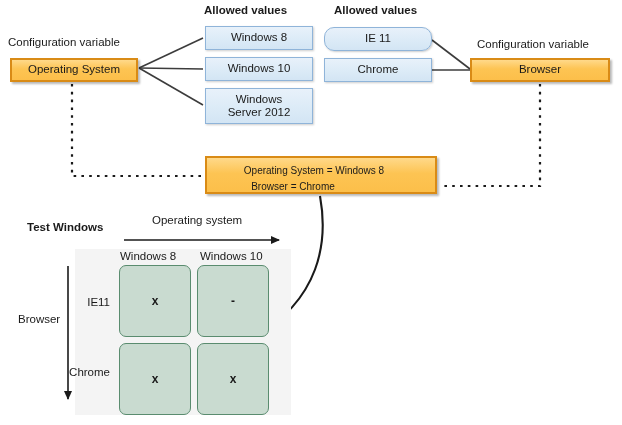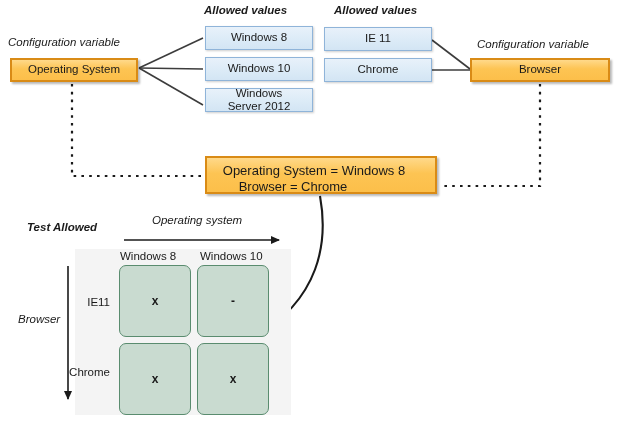--- a/index.html
+++ b/index.html
@@ -25,21 +25,20 @@
     width: 622px;
     height: 425px;
     pointer-events: none;
   }
   .lbl {
     position: absolute;
     font-size: 11.5px;
     color: #1a1a1a;
     white-space: nowrap;
     line-height: 1.15;
-    font-style: italic;
   }
   .lbl.bold {
     font-weight: bold;
   }
   .box {
     position: absolute;
     box-sizing: border-box;
     display: flex;
     align-items: center;
     justify-content: center;
@@ -60,21 +59,21 @@
     border: 2px solid #d98b16;
     box-shadow: 2px 2px 2px rgba(0,0,0,0.28);
   }
   .box.orange.cfg {
     display: block;
     padding: 5px 0 0 0;
   }
   .cfg-line {
     display: block;
     text-align: center;
-    font-size: 13px;
+    font-size: 10px;
     line-height: 16px;
     color: #1a1a1a;
   }
   .cfg-line.l1 { padding-right: 14px; }
   .cfg-line.l2 { padding-right: 56px; }
 
   
   .matrix-panel {
     position: absolute;
     background: #f4f4f4;
@@ -145,41 +144,41 @@
   <div class="lbl" style="left:8px; top:36px;">Configuration variable</div>
 
   <div class="box orange" style="left:10px; top:58px; width:128px; height:24px;">Operating System</div>
 
   <div class="lbl bold" style="left:204px; top:4px;">Allowed values</div>
 
   <div class="box blue" style="left:205px; top:26px; width:108px; height:24px;">Windows 8</div>
 
   <div class="box blue" style="left:205px; top:57px; width:108px; height:24px;">Windows 10</div>
 
-  <div class="box blue" style="left:205px; top:88px; width:108px; height:24px;">
+  <div class="box blue" style="left:205px; top:88px; width:108px; height:36px;">
     <span style="display:block; max-width:80px;">Windows Server 2012</span>
   </div>
 
   <div class="lbl bold" style="left:334px; top:4px;">Allowed values</div>
 
-  <div class="box blue" style="left:324px; top:27px; width:108px; height:24px;">IE 11</div>
+  <div class="box blue" style="left:324px; top:27px; width:108px; height:24px;border-radius:10px;">IE 11</div>
 
   <div class="box blue" style="left:324px; top:58px; width:108px; height:24px;">Chrome</div>
 
   <div class="lbl" style="left:477px; top:38px;">Configuration variable</div>
 
   <div class="box orange" style="left:470px; top:58px; width:140px; height:24px;">Browser</div>
 
 
   <div class="box orange cfg" style="left:205px; top:156px; width:232px; height:38px;">
     <span class="cfg-line l1">Operating System = Windows 8</span>
     <span class="cfg-line l2">Browser = Chrome</span>
   </div>
 
-  <div class="lbl bold" style="left:27px; top:221px;">Test Allowed</div>
+  <div class="lbl bold" style="left:27px; top:221px;">Test Windows</div>
 
   <div class="lbl" style="left:152px; top:214px;">Operating system</div>
 
   <div class="lbl" style="left:18px; top:313px;">Browser</div>
 
   <div class="matrix-panel" style="left:75px; top:249px; width:216px; height:166px;"></div>
 
   <div class="colhdr" style="left:120px; top:250px;">Windows 8</div>
 
   <div class="colhdr" style="left:200px; top:250px;">Windows 10</div>

